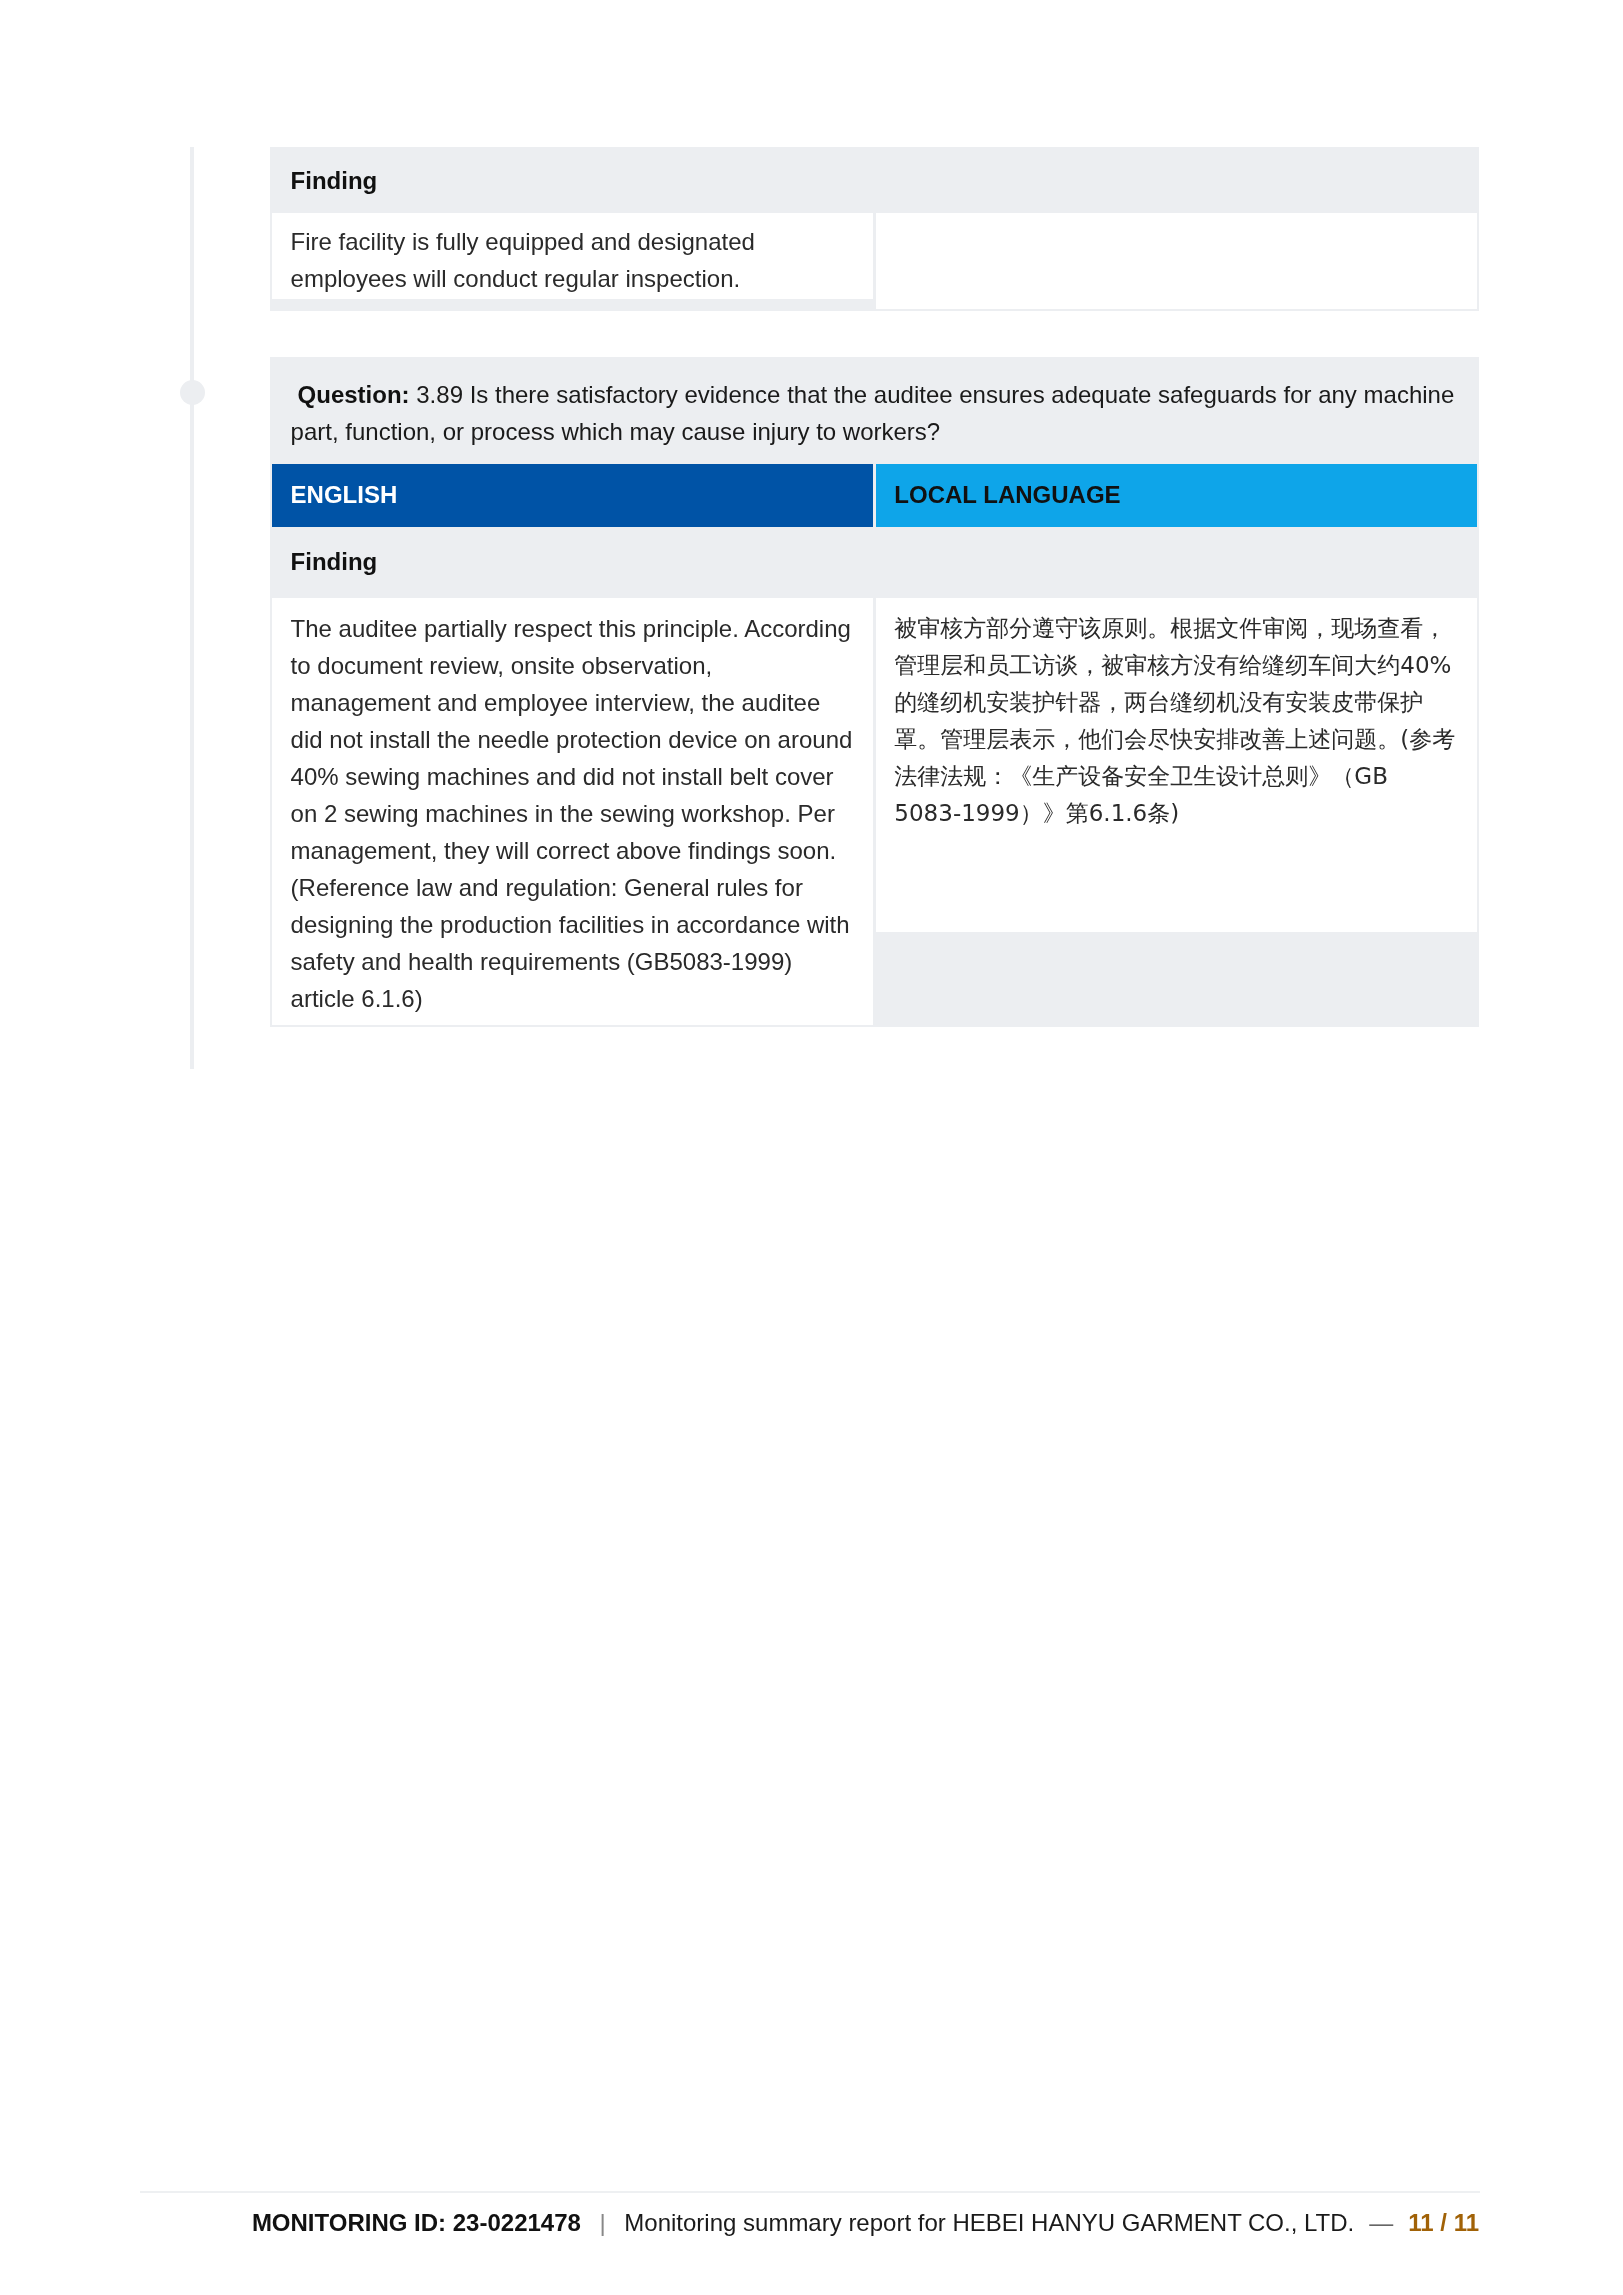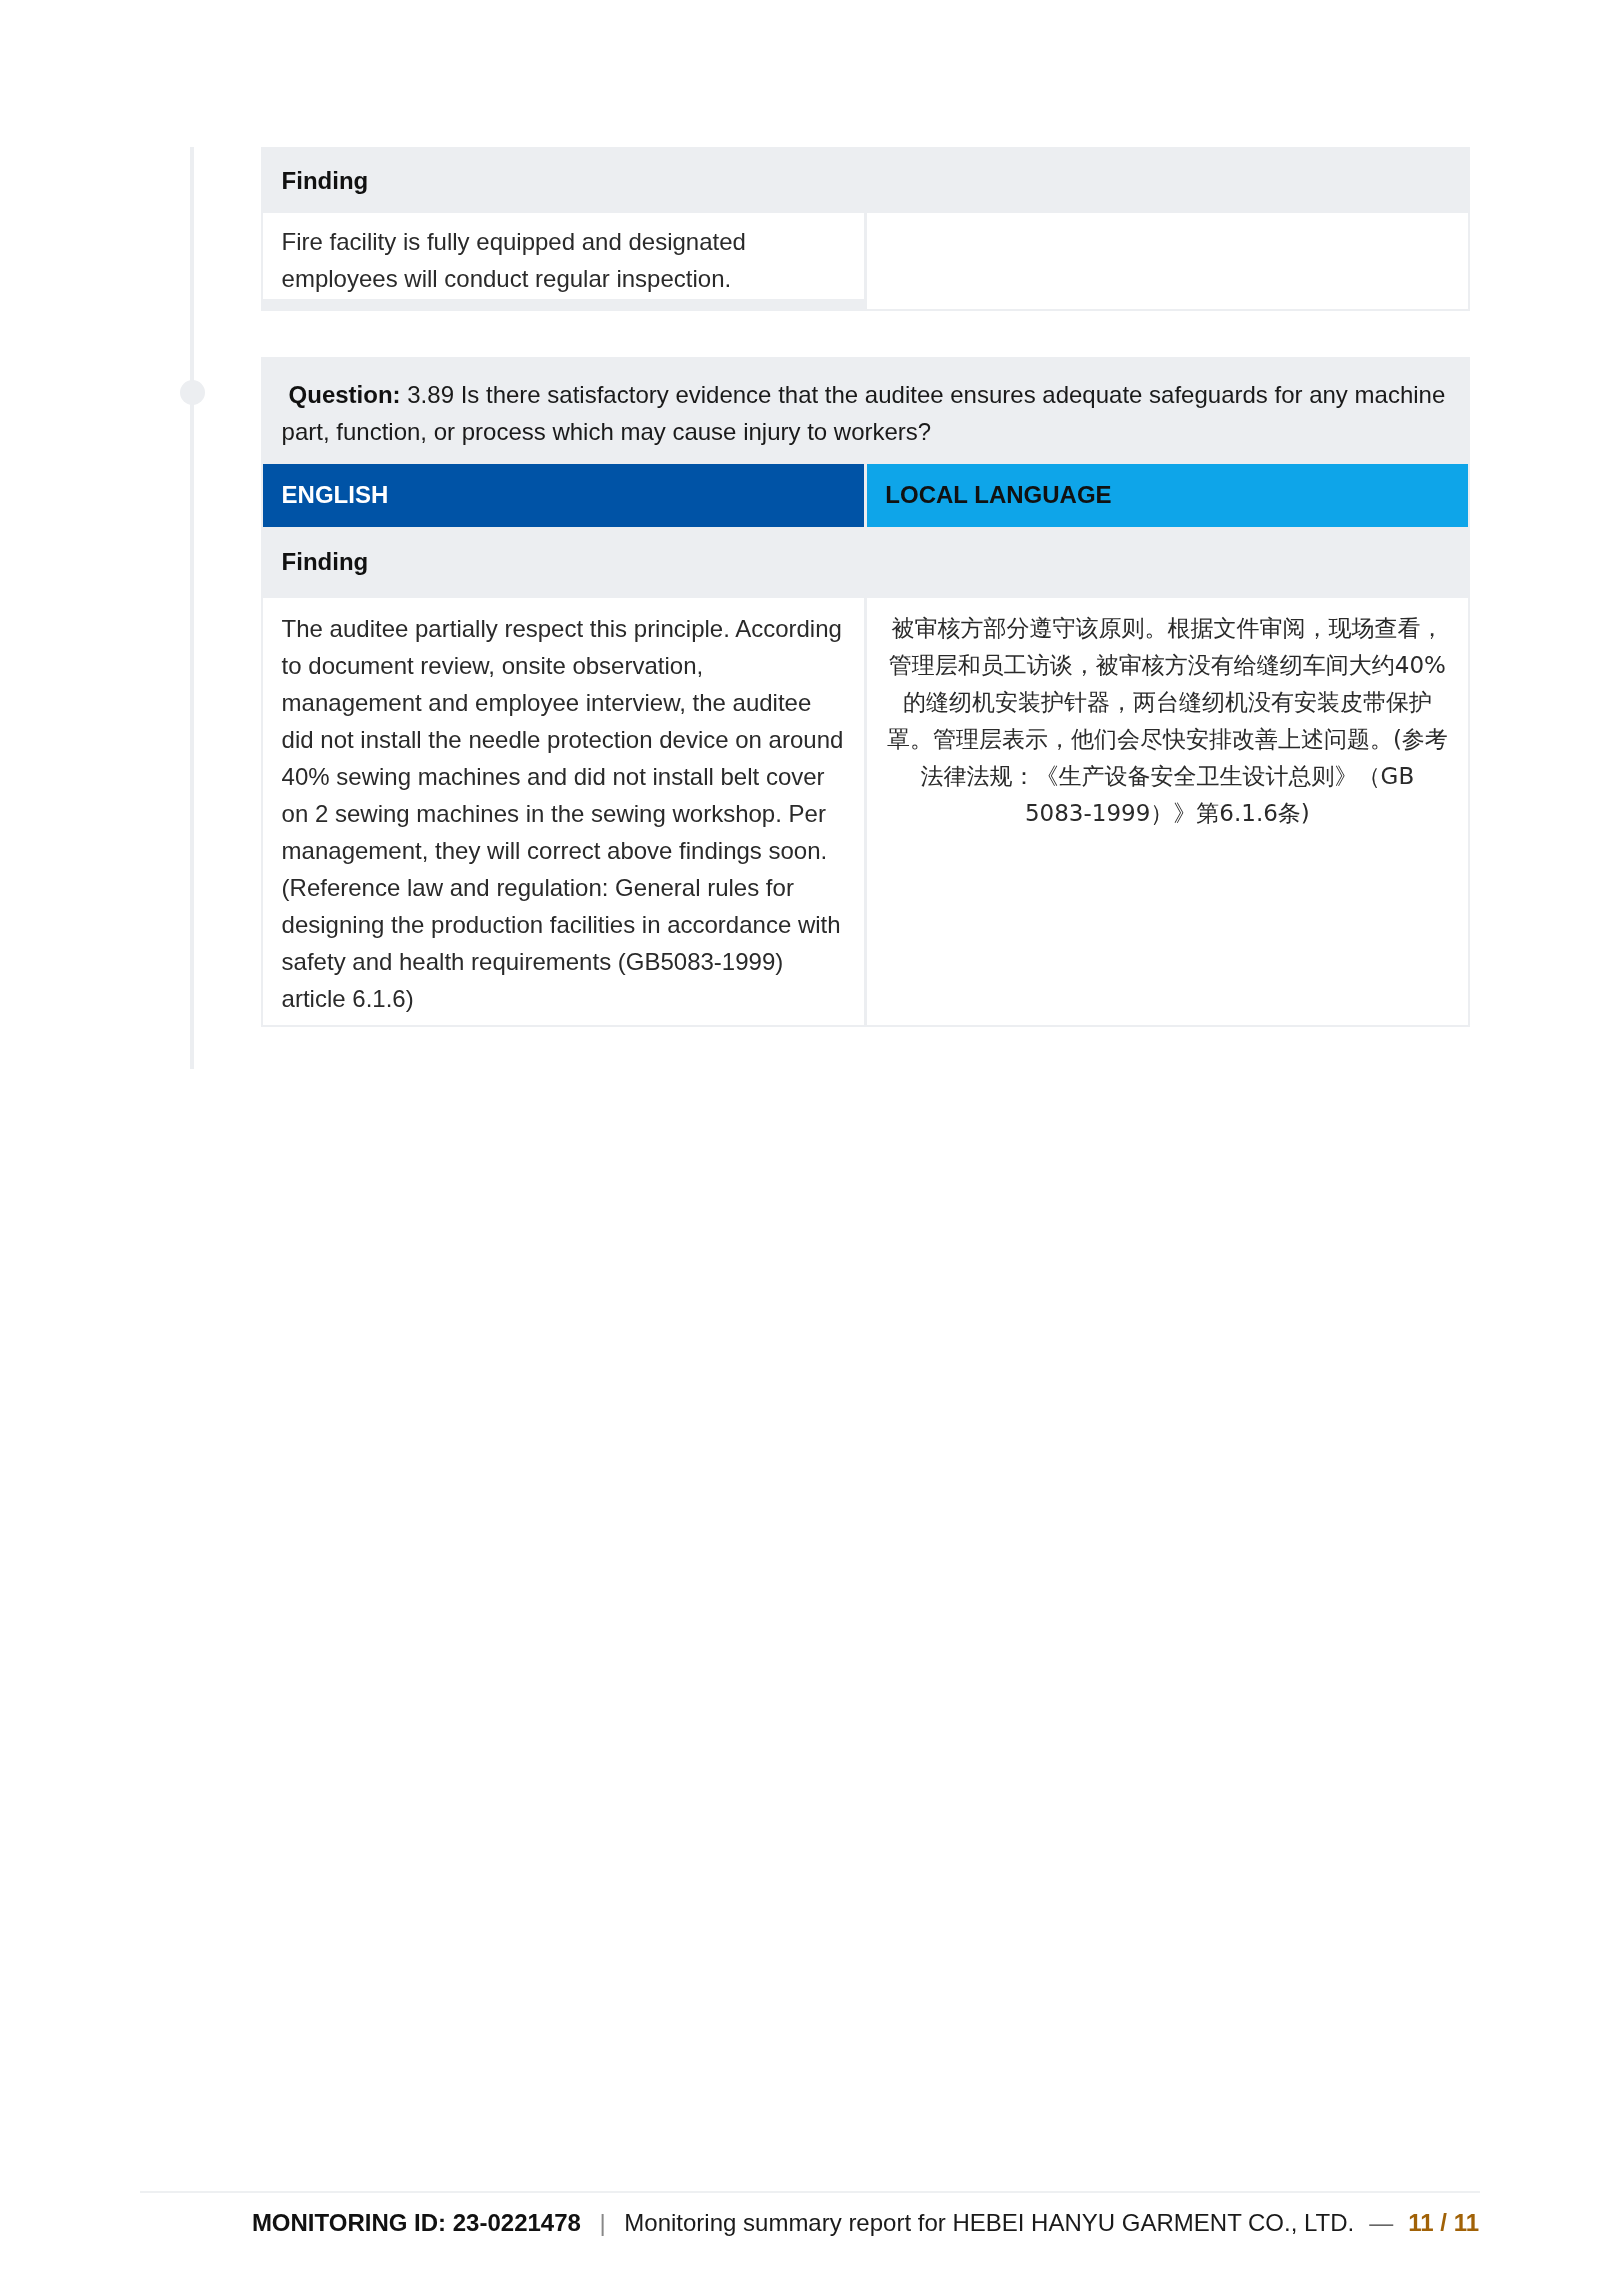--- a/index.html
+++ b/index.html
@@ -1,19 +1,19 @@
 <!DOCTYPE html>
 <html style="font-size:13.5px"><head>
 <meta charset="utf-8">
 <style>
   html, body { margin:0; padding:0; }
   body { width:1623px; height:2295px; background:#ffffff; position:relative; font-family:"Liberation Sans", sans-serif; color:#222; overflow:hidden; }
   .timeline-line { position:absolute; left:190px; top:147px; width:4.2px; height:922px; background:#eceef1; }
   .timeline-dot { position:absolute; left:180px; top:380px; width:25px; height:25px; border-radius:50%; background:#eceef1; }
-  .tbl { position:absolute; left:261px; width:1209px; background:#eceef1; box-sizing:border-box; border:2.5px solid #eceef1; }
+  .tbl { position:absolute; left:270px; width:1209px; background:#eceef1; box-sizing:border-box; border:2.5px solid #eceef1; }
   .row-gray { padding:0 18.6px; display:flex; align-items:center; font-weight:bold; font-size:24px; color:#111; }
   .cells { display:flex; gap:2.5px; }
   .cell { flex:1; background:#fff; padding:12px 18.6px 8.5px 18.6px; font-size:24px; line-height:37px; color:#2a2a2a; box-sizing:border-box; }
   .cell.zh { font-family:"DejaVu Sans", sans-serif; font-size:23px; }
   .question { padding:17px 18.6px 13.5px 18.6px; font-size:24px; line-height:37px; color:#1a1a1a; }
   .question b { color:#111;margin-left:7px; }
   .lang-head { display:flex; gap:2.5px;align-items:flex-end; }
   .lang-head div { flex:1; height:63px; display:flex; align-items:center; padding:0 18.6px; font-weight:bold; font-size:24px; box-sizing:border-box; }
   .lh-en { background:#0053a6; color:#fff; }
   .lh-local { background:#0ea5e9; color:#111; }
@@ -43,21 +43,21 @@
     <b>Question:</b>
     <span>3.89 Is there satisfactory evidence that the auditee ensures adequate safeguards for any machine part, function, or process which may cause injury to workers?</span>
   </div>
   <div class="lang-head">
     <div class="lh-en">ENGLISH</div>
     <div class="lh-local">LOCAL LANGUAGE</div>
   </div>
   <div class="row-gray" style="height:71px;">Finding</div>
   <div class="cells">
     <div class="cell" style="height:427px;">The auditee partially respect this principle. According to document review, onsite observation, management and employee interview, the auditee did not install the needle protection device on around 40% sewing machines and did not install belt cover on 2 sewing machines in the sewing workshop. Per management, they will correct above findings soon. (Reference law and regulation: General rules for designing the production facilities in accordance with safety and health requirements (GB5083-1999) article 6.1.6)</div>
-    <div class="cell zh" style="height:427px;text-align:center;">被审核方部分遵守该原则。根据文件审阅，现场查看，管理层和员工访谈，被审核方没有给缝纫车间大约40%的缝纫机安装护针器，两台缝纫机没有安装皮带保护罩。管理层表示，他们会尽快安排改善上述问题。(参考法律法规：《生产设备安全卫生设计总则》（GB 5083-1999）》第6.1.6条)</div>
+    <div class="cell zh" style="height:334px;">被审核方部分遵守该原则。根据文件审阅，现场查看，管理层和员工访谈，被审核方没有给缝纫车间大约40%的缝纫机安装护针器，两台缝纫机没有安装皮带保护罩。管理层表示，他们会尽快安排改善上述问题。(参考法律法规：《生产设备安全卫生设计总则》（GB 5083-1999）》第6.1.6条)</div>
   </div>
 </div>
 
 <div class="footer-line"></div>
 <div class="footer">
   <span class="id">MONITORING ID: 23-0221478</span>
   <span class="sep">|</span>
   <span>Monitoring summary report for HEBEI HANYU GARMENT CO., LTD.</span>
   <span class="dash">—</span>
   <span class="page">11 / 11</span>

